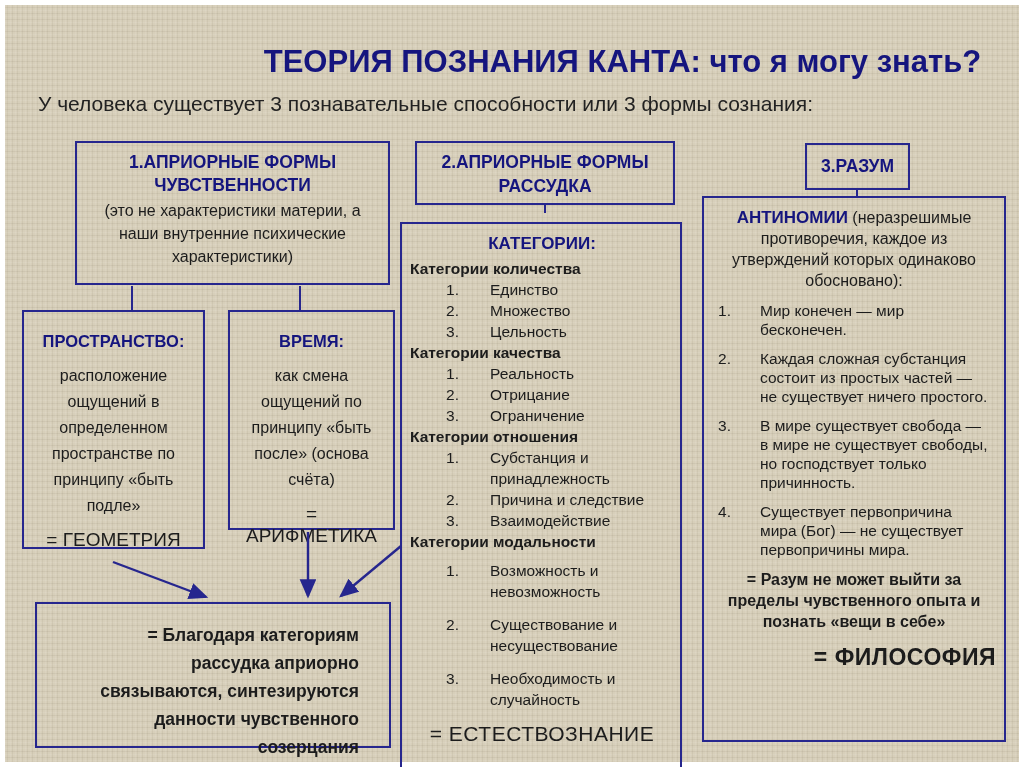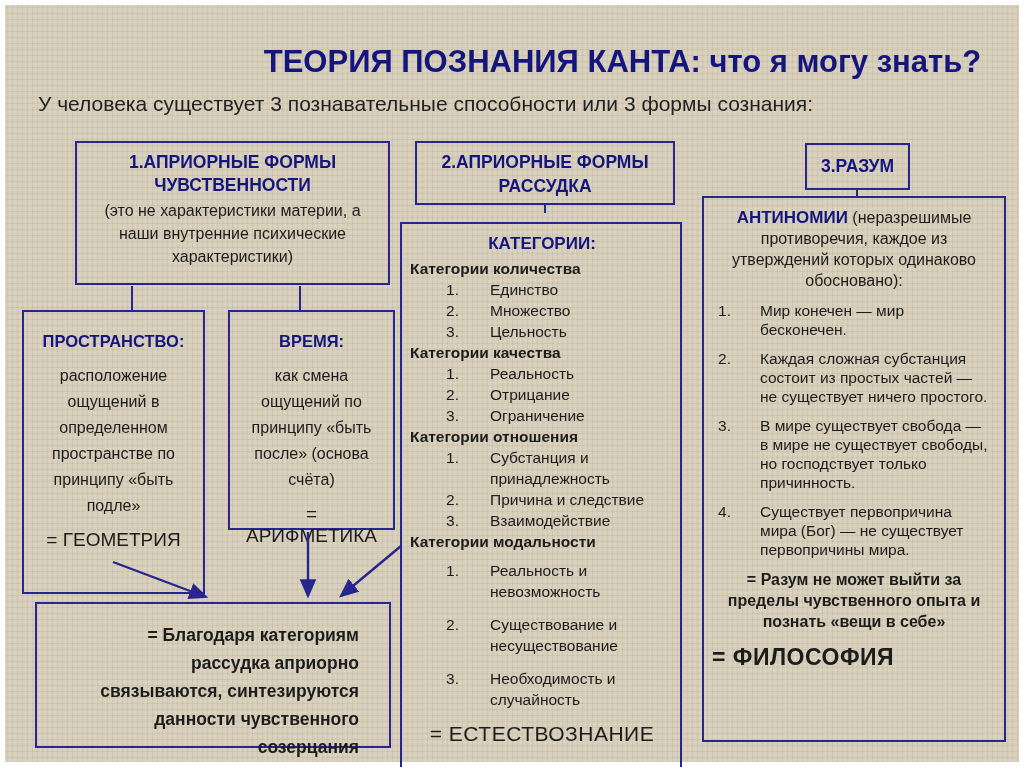--- a/index.html
+++ b/index.html
@@ -27,21 +27,21 @@
   .section-label{position:absolute;left:30px;top:11px;width:160px;
     color:var(--red);font-size:13px;font-weight:bold;line-height:17px;}
   .title{position:absolute;left:235px;top:44px;width:775px;text-align:center;
     color:var(--navy-text);font-size:31px;font-weight:bold;}
   .subtitle{position:absolute;left:38px;top:92px;width:965px;font-size:21px;color:#222;}
 
   
   .box1{left:75px;top:141px;width:315px;height:144px;padding:8px 8px;}
   .box1 .hd{font-size:17.5px;line-height:23px;}
   .box1 .note{font-size:16px;line-height:23px;margin-top:2px;}
-  .space-box{left:22px;top:310px;width:183px;height:284px;padding:20px 11px 8px;}
+  .space-box{left:22px;top:310px;width:183px;height:239px;padding:20px 11px 8px;}
   .time-box{left:228px;top:310px;width:167px;height:220px;padding:20px 9px 5px;}
   .sub-hd{font-size:16.5px;}
   .sub-body{font-size:16px;line-height:26px;margin-top:12px;}
   .sub-res{font-size:19px;margin-top:10px;}
   .synth-box{left:35px;top:602px;width:356px;height:146px;padding:17px 30px 0 30px;
     text-align:right;font-size:17.5px;font-weight:bold;line-height:28px;}
 
   
   .box2{left:415px;top:141px;width:260px;height:64px;padding:7px 6px;}
   .box2 .hd{font-size:17.5px;line-height:24px;}
@@ -57,21 +57,21 @@
   
   .box3{left:805px;top:143px;width:105px;height:47px;line-height:43px;}
   .box3 .hd{font-size:17.5px;}
   .ant-box{left:702px;top:196px;width:304px;height:546px;padding:9px 8px 6px 8px;}
   .ant-head{font-size:16px;line-height:21px;text-align:center;margin-bottom:10px;}
   .ant-head .t{font-size:17px;}
   ol.antlist{counter-reset:a;list-style:none;margin:0;padding:0 6px 0 6px;font-size:15.5px;line-height:19px;}
   ol.antlist li{counter-increment:a;display:flex;margin-bottom:10px;}
   ol.antlist li::before{content:counter(a) ".";width:42px;flex:none;}
   .ant-concl{font-size:16px;font-weight:bold;line-height:21px;text-align:center;margin-top:4px;padding:0 10px;}
-  .ant-res{font-size:23px;text-align:left;margin-top:12px;letter-spacing:.5px;}
+  .ant-res{font-size:23px;text-align:right;margin-top:12px;letter-spacing:.5px;}
 
   svg.wires{position:absolute;left:0;top:0;pointer-events:none;}
 </style>
 </head>
 <body>
 
 <div class="slide">
 
   <div class="title">ТЕОРИЯ ПОЗНАНИЯ КАНТА: что я могу знать?</div>
   <div class="subtitle">У человека существует 3 познавательные способности или 3 формы сознания:</div>
@@ -120,21 +120,21 @@
 
     <div class="grp-name">Категории отношения</div>
     <ol class="catlist">
       <li>Субстанция и принадлежность</li>
       <li>Причина и следствие</li>
       <li>Взаимодействие</li>
     </ol>
 
     <div class="grp-name" style="margin-bottom:8px;">Категории модальности</div>
     <ol class="catlist spread">
-      <li>Реальность и невозможность</li>
+      <li>Возможность и невозможность</li>
       <li>Существование и несуществование</li>
       <li>Необходимость и случайность</li>
     </ol>
 
     <div class="cat-res ctr">= ЕСТЕСТВОЗНАНИЕ</div>
   </div>
 
   <div class="box box3 ctr">
     <span class="hd navy b">3.РАЗУМ</span>
   </div>

